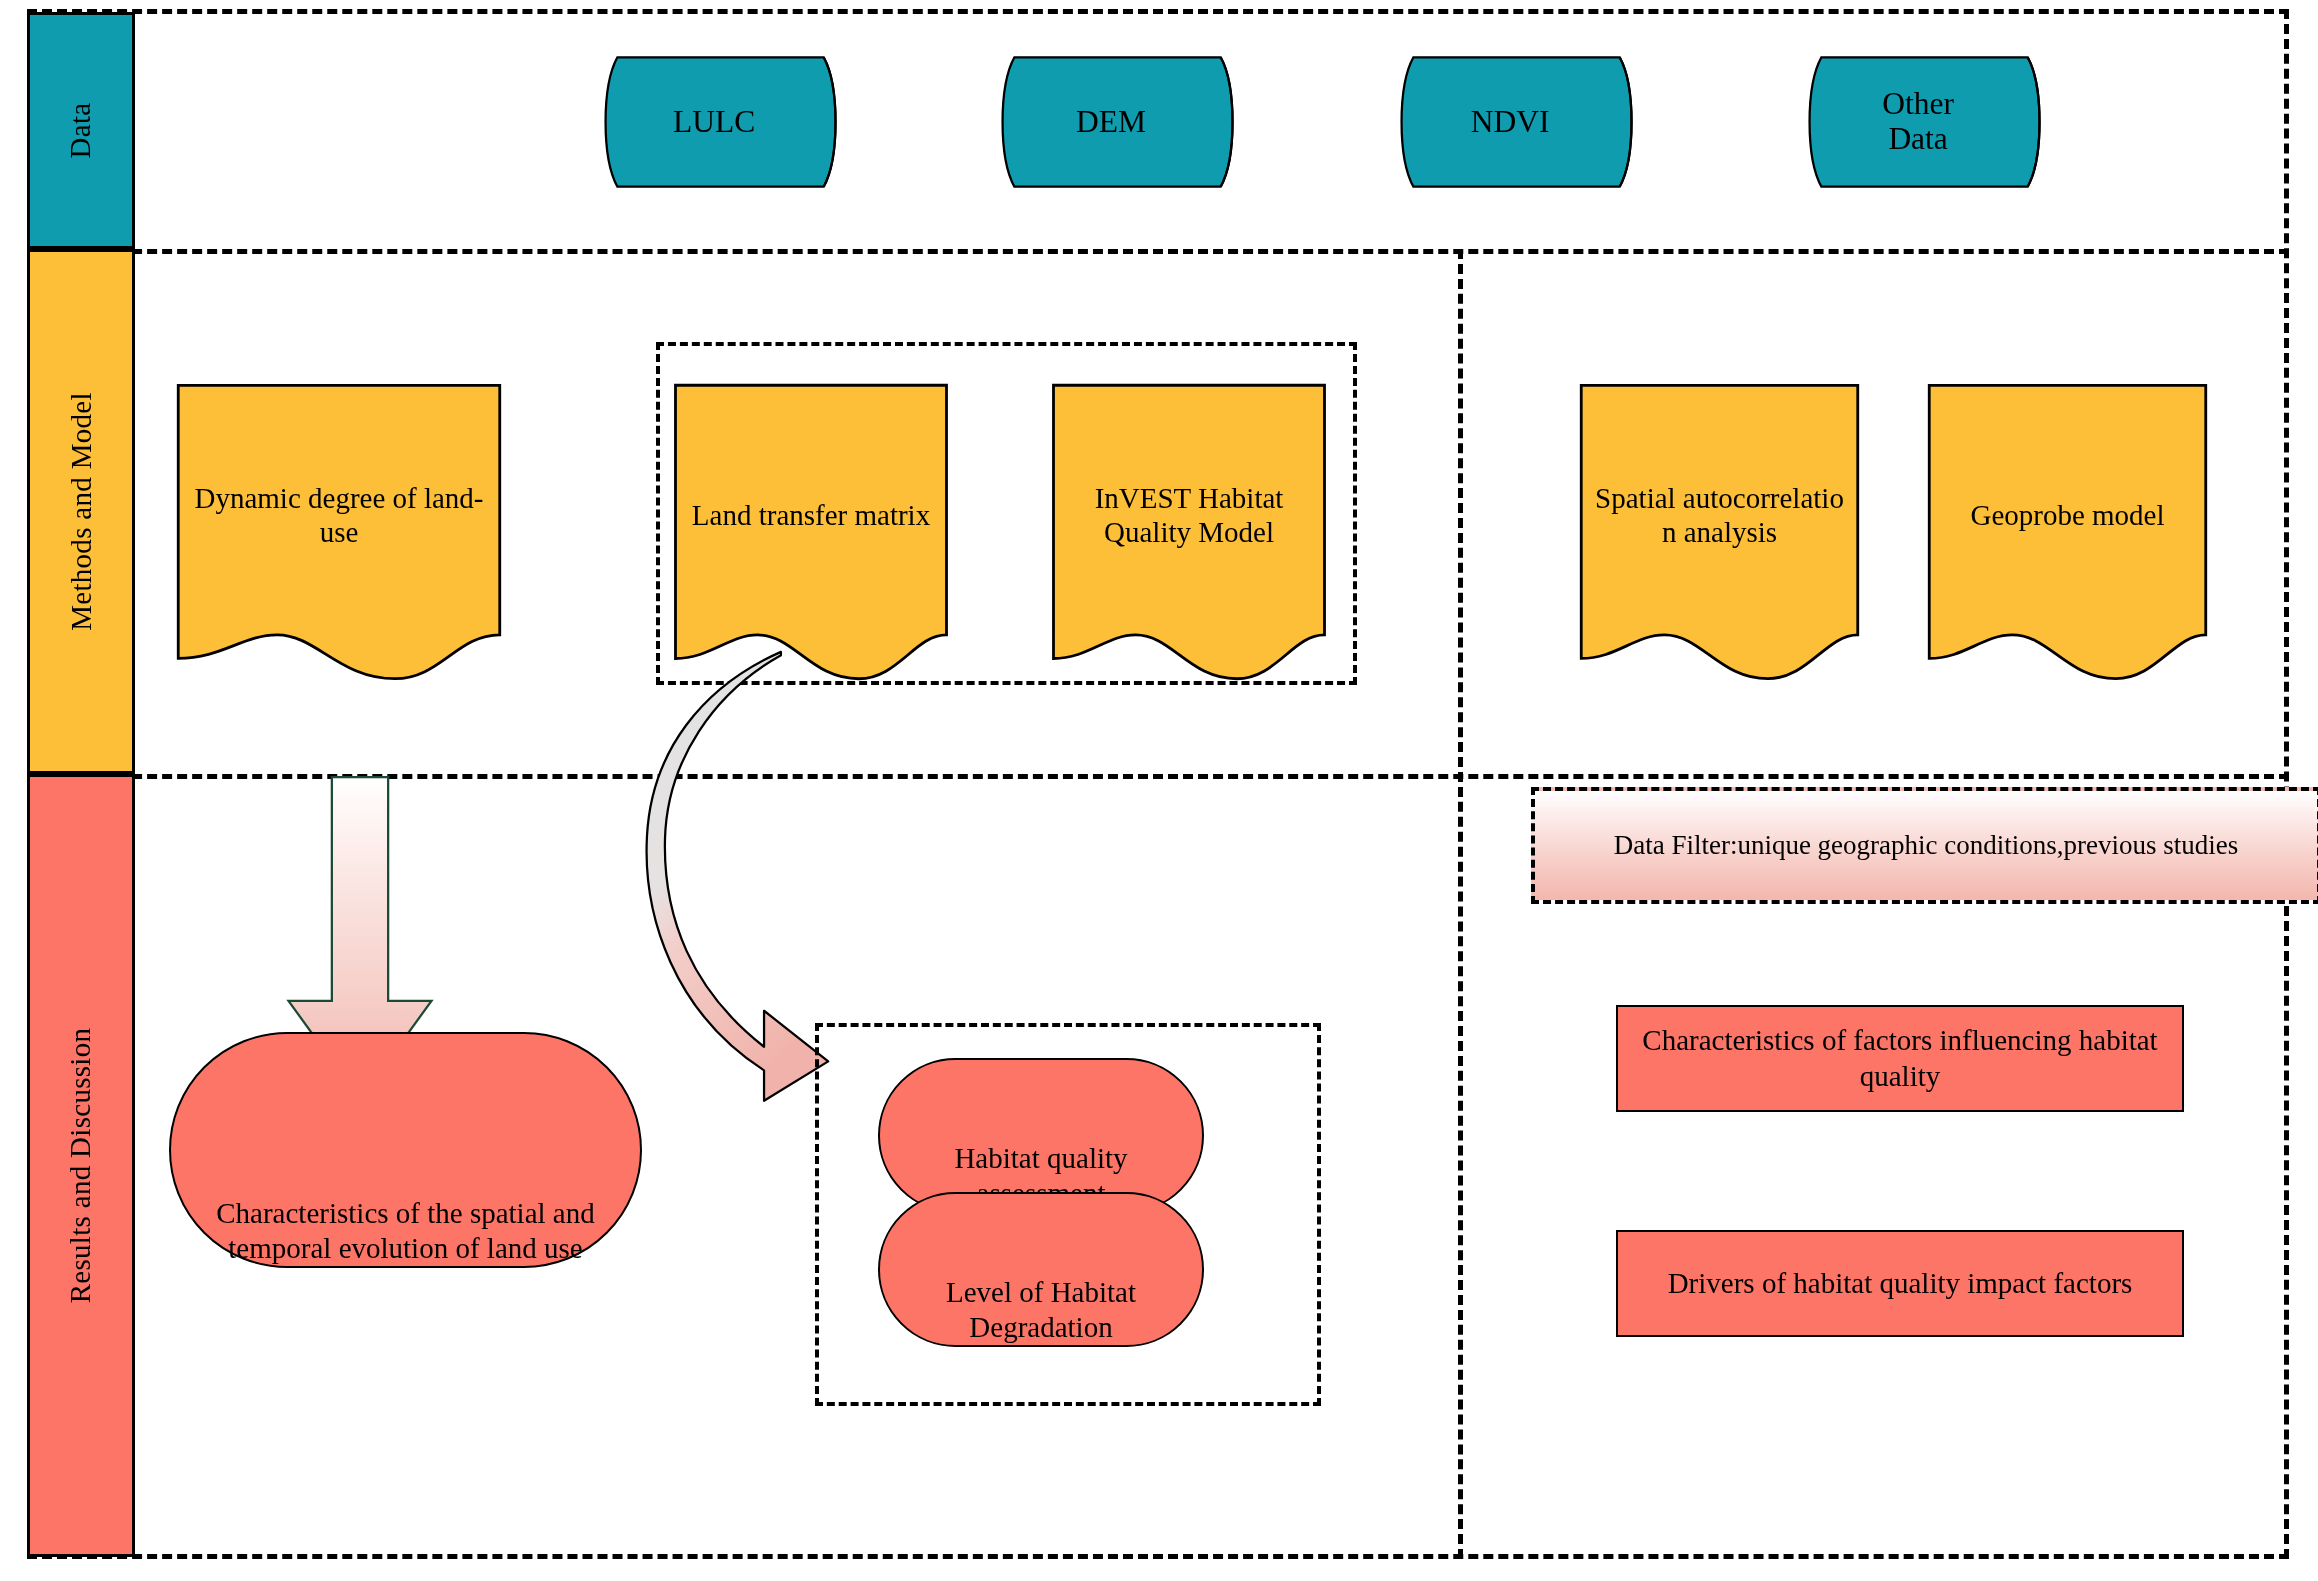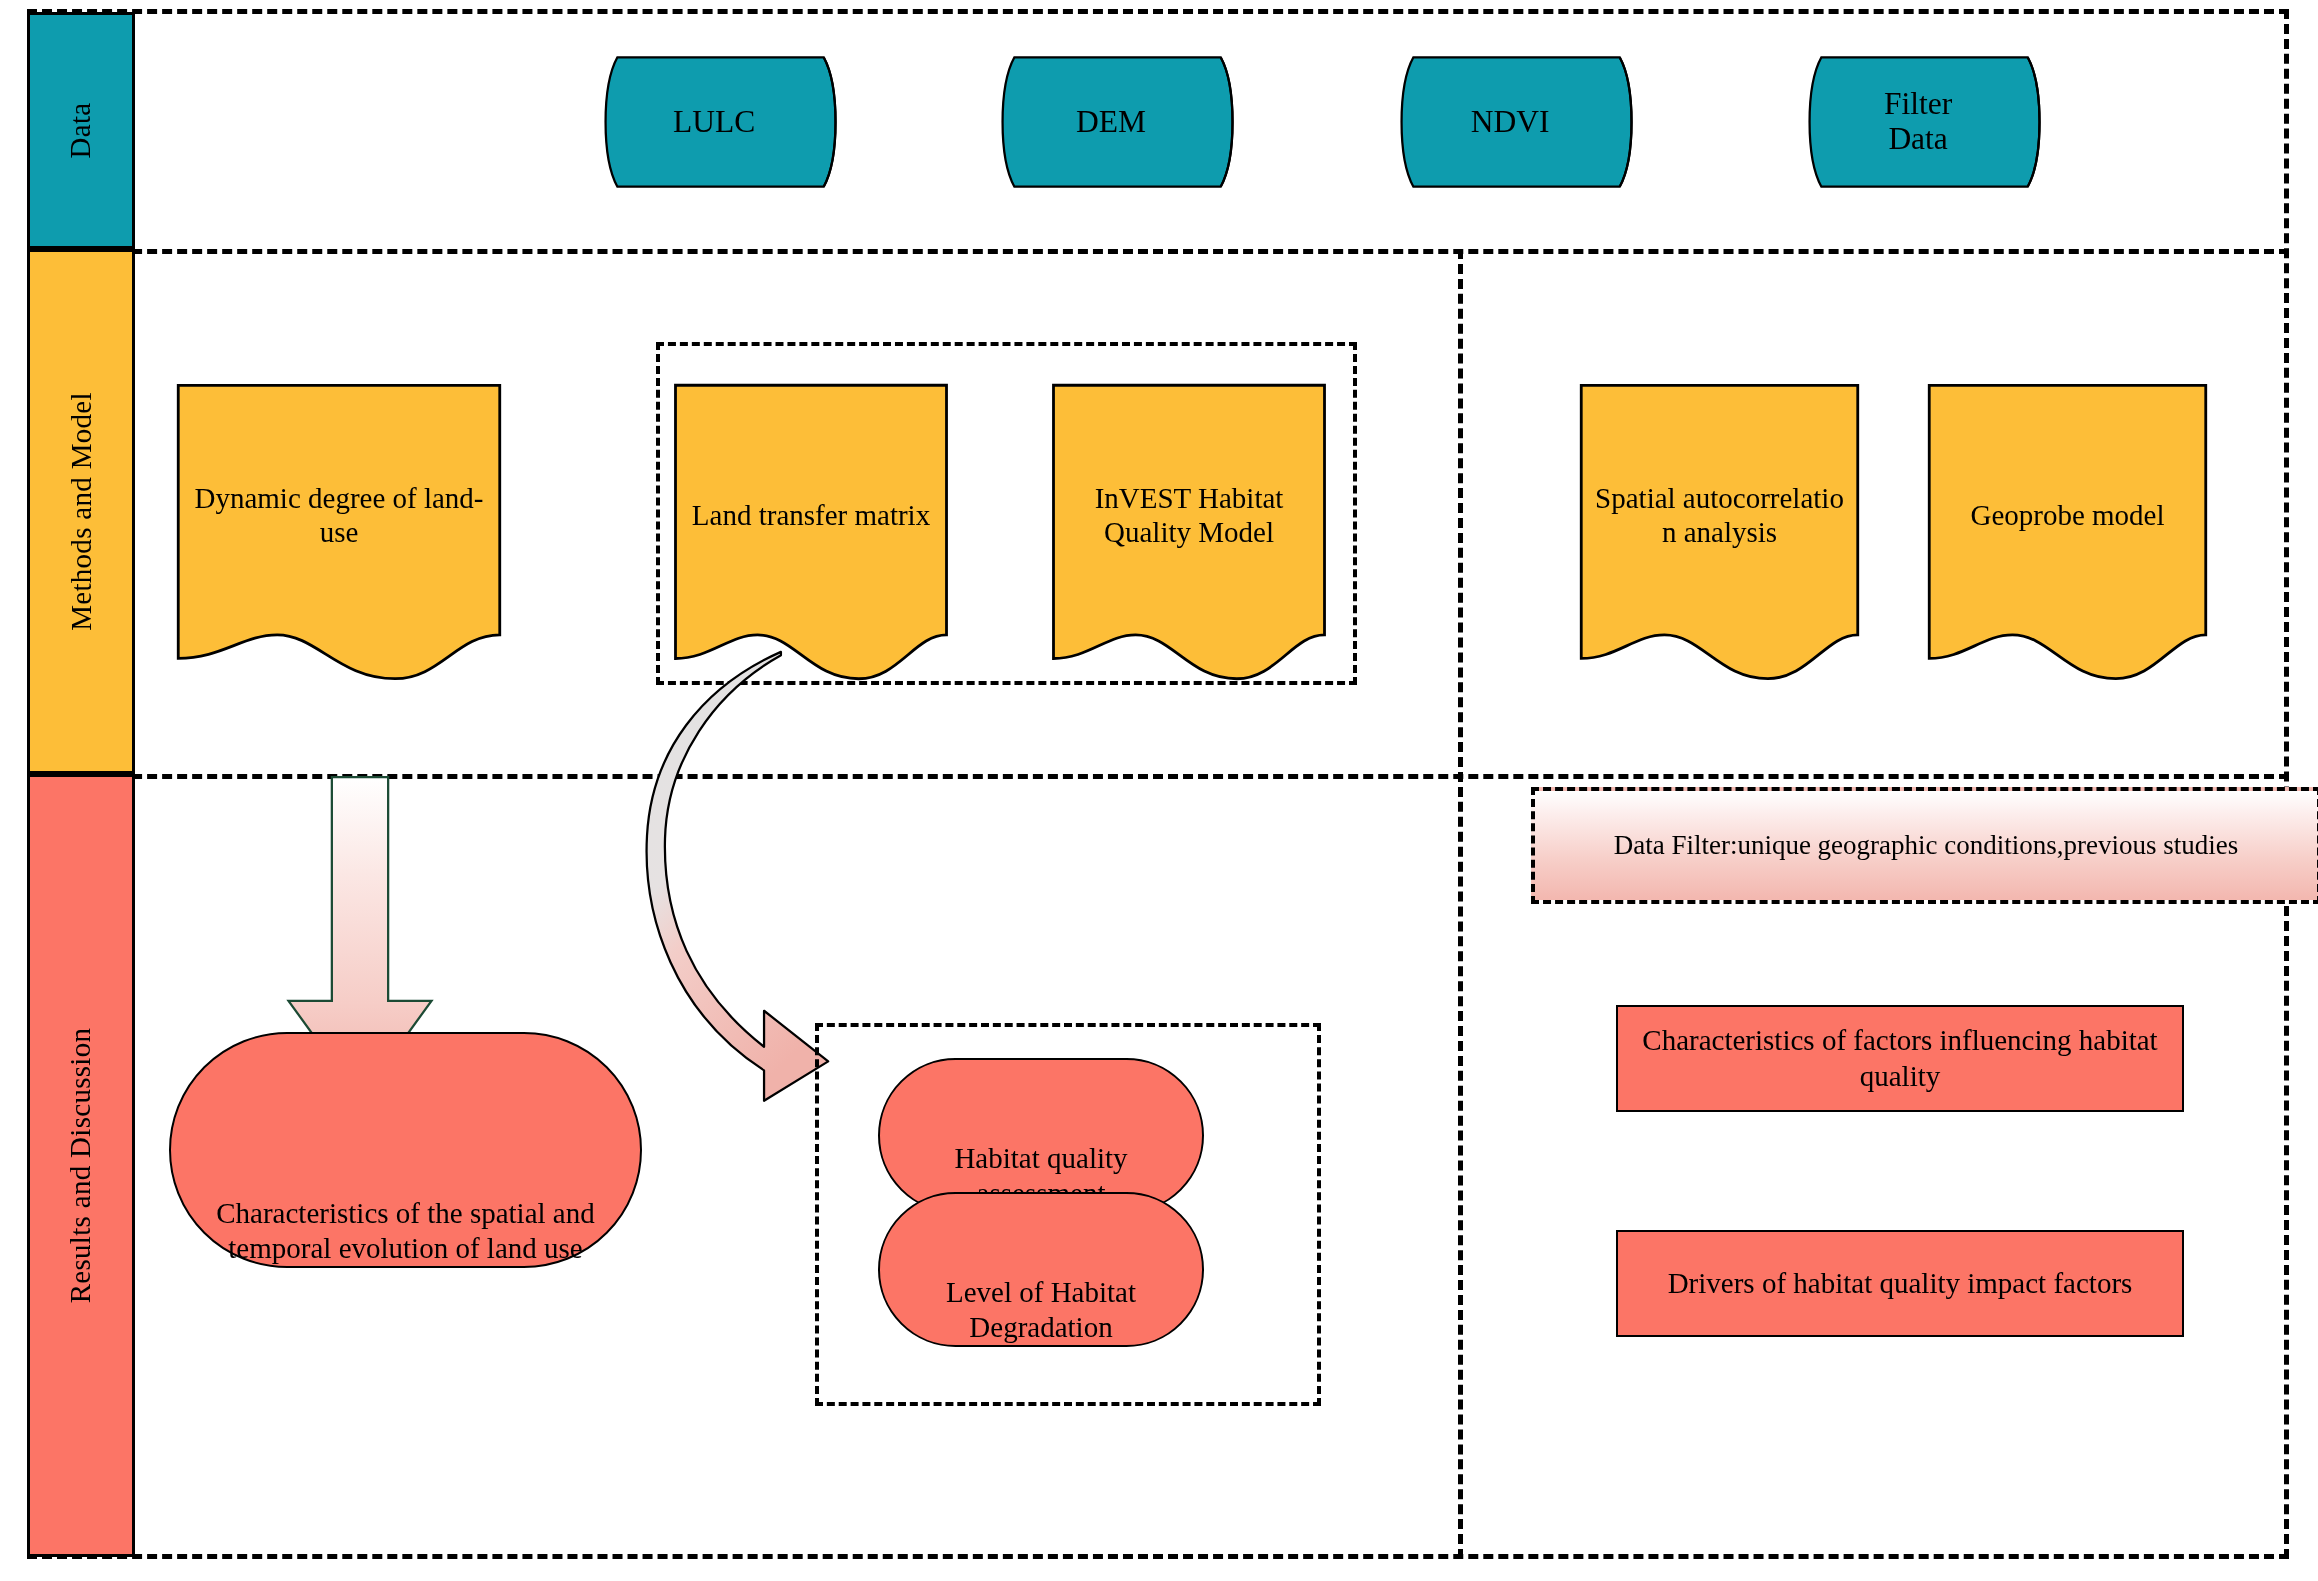--- a/index.html
+++ b/index.html
@@ -189,21 +189,21 @@
     </svg>
     <div class="cyl-label">NDVI</div>
   </div>
 
   <div class="cyl" id="cyl-other">
     <svg viewBox="0 0 440 238" preserveAspectRatio="none">
       <path d="M 22 4 L 388 4 C 416 55 416 183 388 234 L 22 234 C -6 183 -6 55 22 4 Z" fill="#0E9CAE" stroke="#000" stroke-width="4"></path>
       <path d="M 388 4 C 416 55 416 183 388 234" fill="none" stroke="#000" stroke-width="4"></path>
     </svg>
     <div class="cyl-label">
-      <span>Filter</span>
+      <span>Other</span>
       <span>Data</span>
     </div>
   </div>
 
   <div class="group-box" id="group-models"></div>
 
   <div class="doc" id="doc-dynamic">
     <svg width="326" height="298" viewBox="0 0 580 530">
       <path d="M 4 4 L 576 4 L 576 448 C 500 448 470 526 390 526 C 290 526 250 448 180 448 C 120 448 80 490 4 490 Z" fill="#FDBE38" stroke="#000" stroke-width="5"></path>
     </svg>

